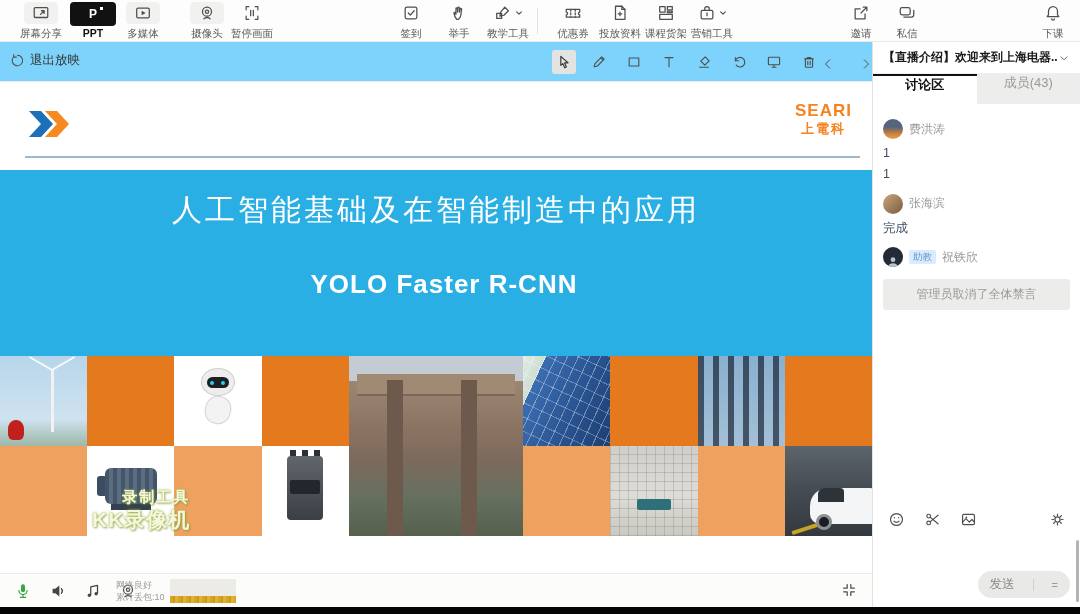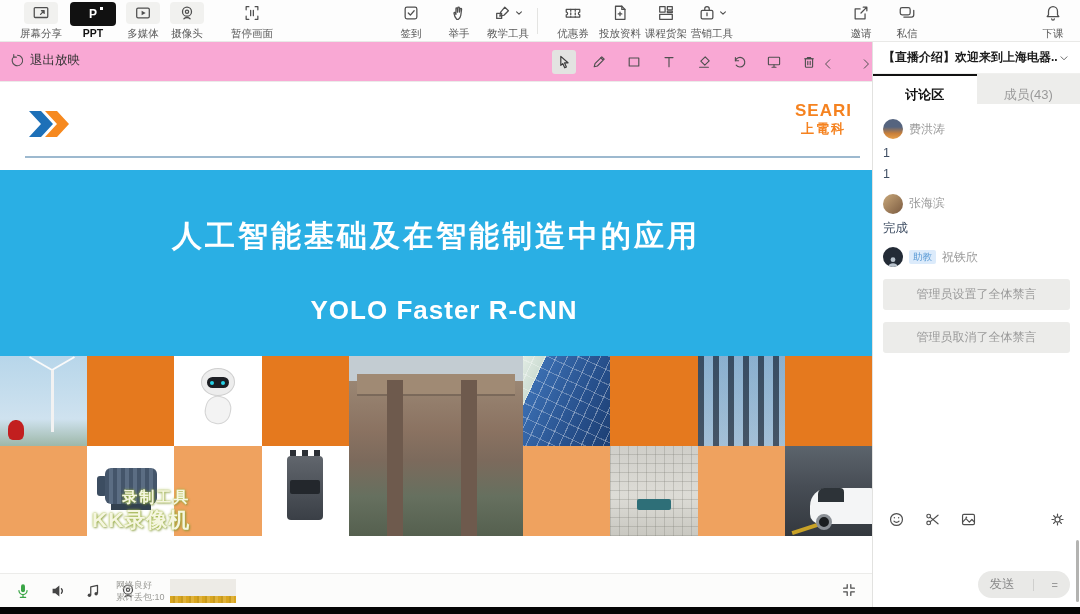--- a/index.html
+++ b/index.html
@@ -15,38 +15,38 @@
   .tb-ic.dark { background:#111; width:46px; height:24px; }
   .tb-lb { display:block; font-size:10.5px; color:#595959; margin-top:1px; white-space:nowrap; }
   .tb-div { position:absolute; left:537px; top:8px; width:1px; height:26px; background:#e4e4e2; }
   .ppt-glyph { color:#fff; font-size:12px; font-weight:bold; position:relative; }
   .ppt-glyph::after { content:""; position:absolute; right:-6px; top:0; width:3px; height:3px; background:#fff; }
   svg.ic { stroke:#4f4f4f; fill:none; stroke-width:1.4; stroke-linecap:round; stroke-linejoin:round; }
   .fl { fill:#4f4f4f; stroke:none; }
   .chev-dd { margin-left:2px; }
 
   
-  .mid-bar { position:absolute; left:0; top:42px; width:872px; height:40px; background:#f9a8d4; border-bottom:1px solid #ebebe9; z-index:20; }
+  .mid-bar { position:absolute; left:0; top:42px; width:872px; height:40px; background:#7dd3fc; border-bottom:1px solid #ebebe9; z-index:20; }
   .exit-btn { position:absolute; left:10px; top:10px; display:flex; align-items:center; gap:5px; font-size:12.5px; color:#333; cursor:pointer; }
   .anno-tools { position:absolute; left:552px; top:8px; display:flex; gap:11px; align-items:center; }
   .anno-btn { width:24px; height:24px; display:flex; align-items:center; justify-content:center; border-radius:3px; cursor:pointer; }
   .anno-btn.sel { background:#e3e3e1; }
   .page-arrows { position:absolute; left:816px; top:10px; display:flex; gap:14px; }
 
   
   .stage { position:absolute; left:0; top:82px; width:872px; height:491px; background:#fff; overflow:hidden; }
   .slide-header { position:absolute; left:0; top:18px; width:100%; height:58px; }
   .hdr-chev { position:absolute; left:28px; top:8px; }
   .company { position:absolute; left:80px; top:10px; font-size:21px; font-weight:bold; color:#1560a8; letter-spacing:1px; }
   .hdr-rule { position:absolute; left:25px; right:12px; top:56px; height:2px; background:#9db9cf; }
   .seari { position:absolute; right:20px; top:2px; text-align:center; color:#f5821f; line-height:1; }
   .seari .l1 { font-size:17px; font-weight:bold; letter-spacing:1px; font-family:"Liberation Sans",sans-serif; }
   .seari .l2 { font-size:13px; font-weight:bold; margin-top:3px; letter-spacing:2px; }
   .banner { position:absolute; left:0; top:88px; width:100%; height:186px; background:#2aafe4; color:#fff; text-align:center; }
-  .banner .title { margin-top:46px; font-size:30px; font-weight:bold; letter-spacing:3px; }
+  .banner .title { margin-top:20px; font-size:30px; font-weight:normal; letter-spacing:3px; }
   .banner .subtitle { margin-top:38px; font-size:26px; font-weight:bold; letter-spacing:1px;padding-left:16px; }
 
   
   .collage { position:absolute; left:0; top:274px; width:100%; height:180px; display:grid; grid-template-columns:repeat(10,1fr); grid-template-rows:1fr 1fr; }
   .cell { position:relative; overflow:hidden; }
   .c-dk { background:#e5791e; }
   .c-lt { background:#efa25f; }
   .ph-turbine { background:linear-gradient(180deg,#b7d6ea 0%,#cfe2ef 70%,#9db7a8 100%); }
   .ph-turbine .pole { position:absolute; left:58%; top:14px; width:3px; height:62px; background:#f2f2f2; }
   .ph-turbine .blade { position:absolute; left:58%; top:14px; width:2px; height:26px; background:#fafafa; transform-origin:top center; }
@@ -99,21 +99,21 @@
   .sparkline { position:absolute; left:170px; top:5px; width:66px; height:24px; background:#edebe6; }
   .sparkline .bars { position:absolute; left:0; right:0; bottom:0; height:7px;
     background:repeating-linear-gradient(90deg,#d8a51f 0 3px,#c79a1e 3px 5px,#e0b23a 5px 8px); }
   .fs-btn { position:absolute; right:14px; top:7px; cursor:pointer; }
 
   
   .sidebar { position:absolute; left:872px; top:42px; width:208px; height:566px; background:#fff; border-left:1px solid #e2e2e0; display:flex; flex-direction:column; z-index:25; }
   .sb-header { height:32px; display:flex; align-items:center; padding:0 10px; font-size:12px; font-weight:bold; color:#1a1a1a; border-bottom:1px solid #f0f0ee; }
   .sb-header .txt { flex:1; white-space:nowrap; overflow:hidden; }
   .sb-tabs { height:30px; display:flex; }
-  .sb-tab { flex:1; display:flex; align-items:flex-end; justify-content:center; font-size:13px; color:#9a9a9a; background:#ededeb; cursor:pointer; }
+  .sb-tab { flex:1; display:flex; align-items:flex-start; justify-content:center; font-size:13px; color:#9a9a9a; background:#ededeb; cursor:pointer; }
   .sb-tab.active { background:#fff; color:#111; font-weight:bold; border-top:2px solid #111; }
   .sb-msgs { flex:1; padding:6px 10px 0 10px; overflow:hidden; position:relative; }
   .msg-head { display:flex; align-items:center; gap:6px; margin:9px 0 5px 0; }
   .avatar { width:20px; height:20px; border-radius:50%; flex:none; display:flex; align-items:flex-end; justify-content:center; overflow:hidden; }
   .av-fei { background:linear-gradient(180deg,#55647f 40%,#c87f3a 72%,#e8a04a 100%); }
   .av-chen { background:#79aede; }
   .av-zhang { background:linear-gradient(135deg,#c9a87a,#7a5a40); }
   .av-zhu { background:#232b36; }
   .badge { font-size:9.5px; color:#5b9bd5; background:#dcebfb; border-radius:2px; padding:1px 4px; line-height:1.2; }
   .uname { font-size:12px; color:#9a9a9a; }
@@ -157,21 +157,21 @@
     <div class="tb-item" style="left:116px">
       <span class="tb-ic boxed">
         <svg class="ic" width="20" height="18" viewBox="0 0 20 20">
             <rect x="3" y="4.5" width="14" height="11" rx="1.5"></rect>
             <path class="fl" d="M8.5 7.5 L13 10 L8.5 12.5 Z"></path>
           </svg>
       </span>
       <span class="tb-lb">多媒体</span>
     </div>
 
-    <div class="tb-item" style="left:160px">
+    <div class="tb-item" style="left:180px">
       <span class="tb-ic boxed">
         <svg class="ic" width="20" height="18" viewBox="0 0 20 20">
             <circle cx="10" cy="8.5" r="5"></circle>
             <circle cx="10" cy="8.5" r="1.8"></circle>
             <path d="M6.5 16.5 c1.5-2 5.5-2 7 0"></path>
           </svg>
       </span>
       <span class="tb-lb">摄像头</span>
     </div>
 
@@ -534,21 +534,20 @@
             <svg width="12" height="11" viewBox="0 0 20 18">
                 <circle cx="10" cy="6" r="4" fill="#b8c2cc"></circle>
                 <path d="M2 18 a8 6 0 0 1 16 0 z" fill="#b8c2cc"></path>
               </svg>
           </span>
           <span class="badge">助教</span>
           <span class="uname">祝铁欣</span>
         </div>
       </div>
 
-      <div class="sys-msg">管理员设置了全体禁言</div>
       <div class="sys-msg">管理员取消了全体禁言</div>
 
     </div>
 
     <div class="sb-tools">
       <span class="bb-btn">
         <svg class="ic" width="17" height="17" viewBox="0 0 20 20">
             <circle cx="10" cy="10" r="7"></circle>
             <path d="M7 12 c1.5 1.8 4.5 1.8 6 0"></path>
             <circle cx="7.5" cy="8" r=".8" class="fl"></circle>

